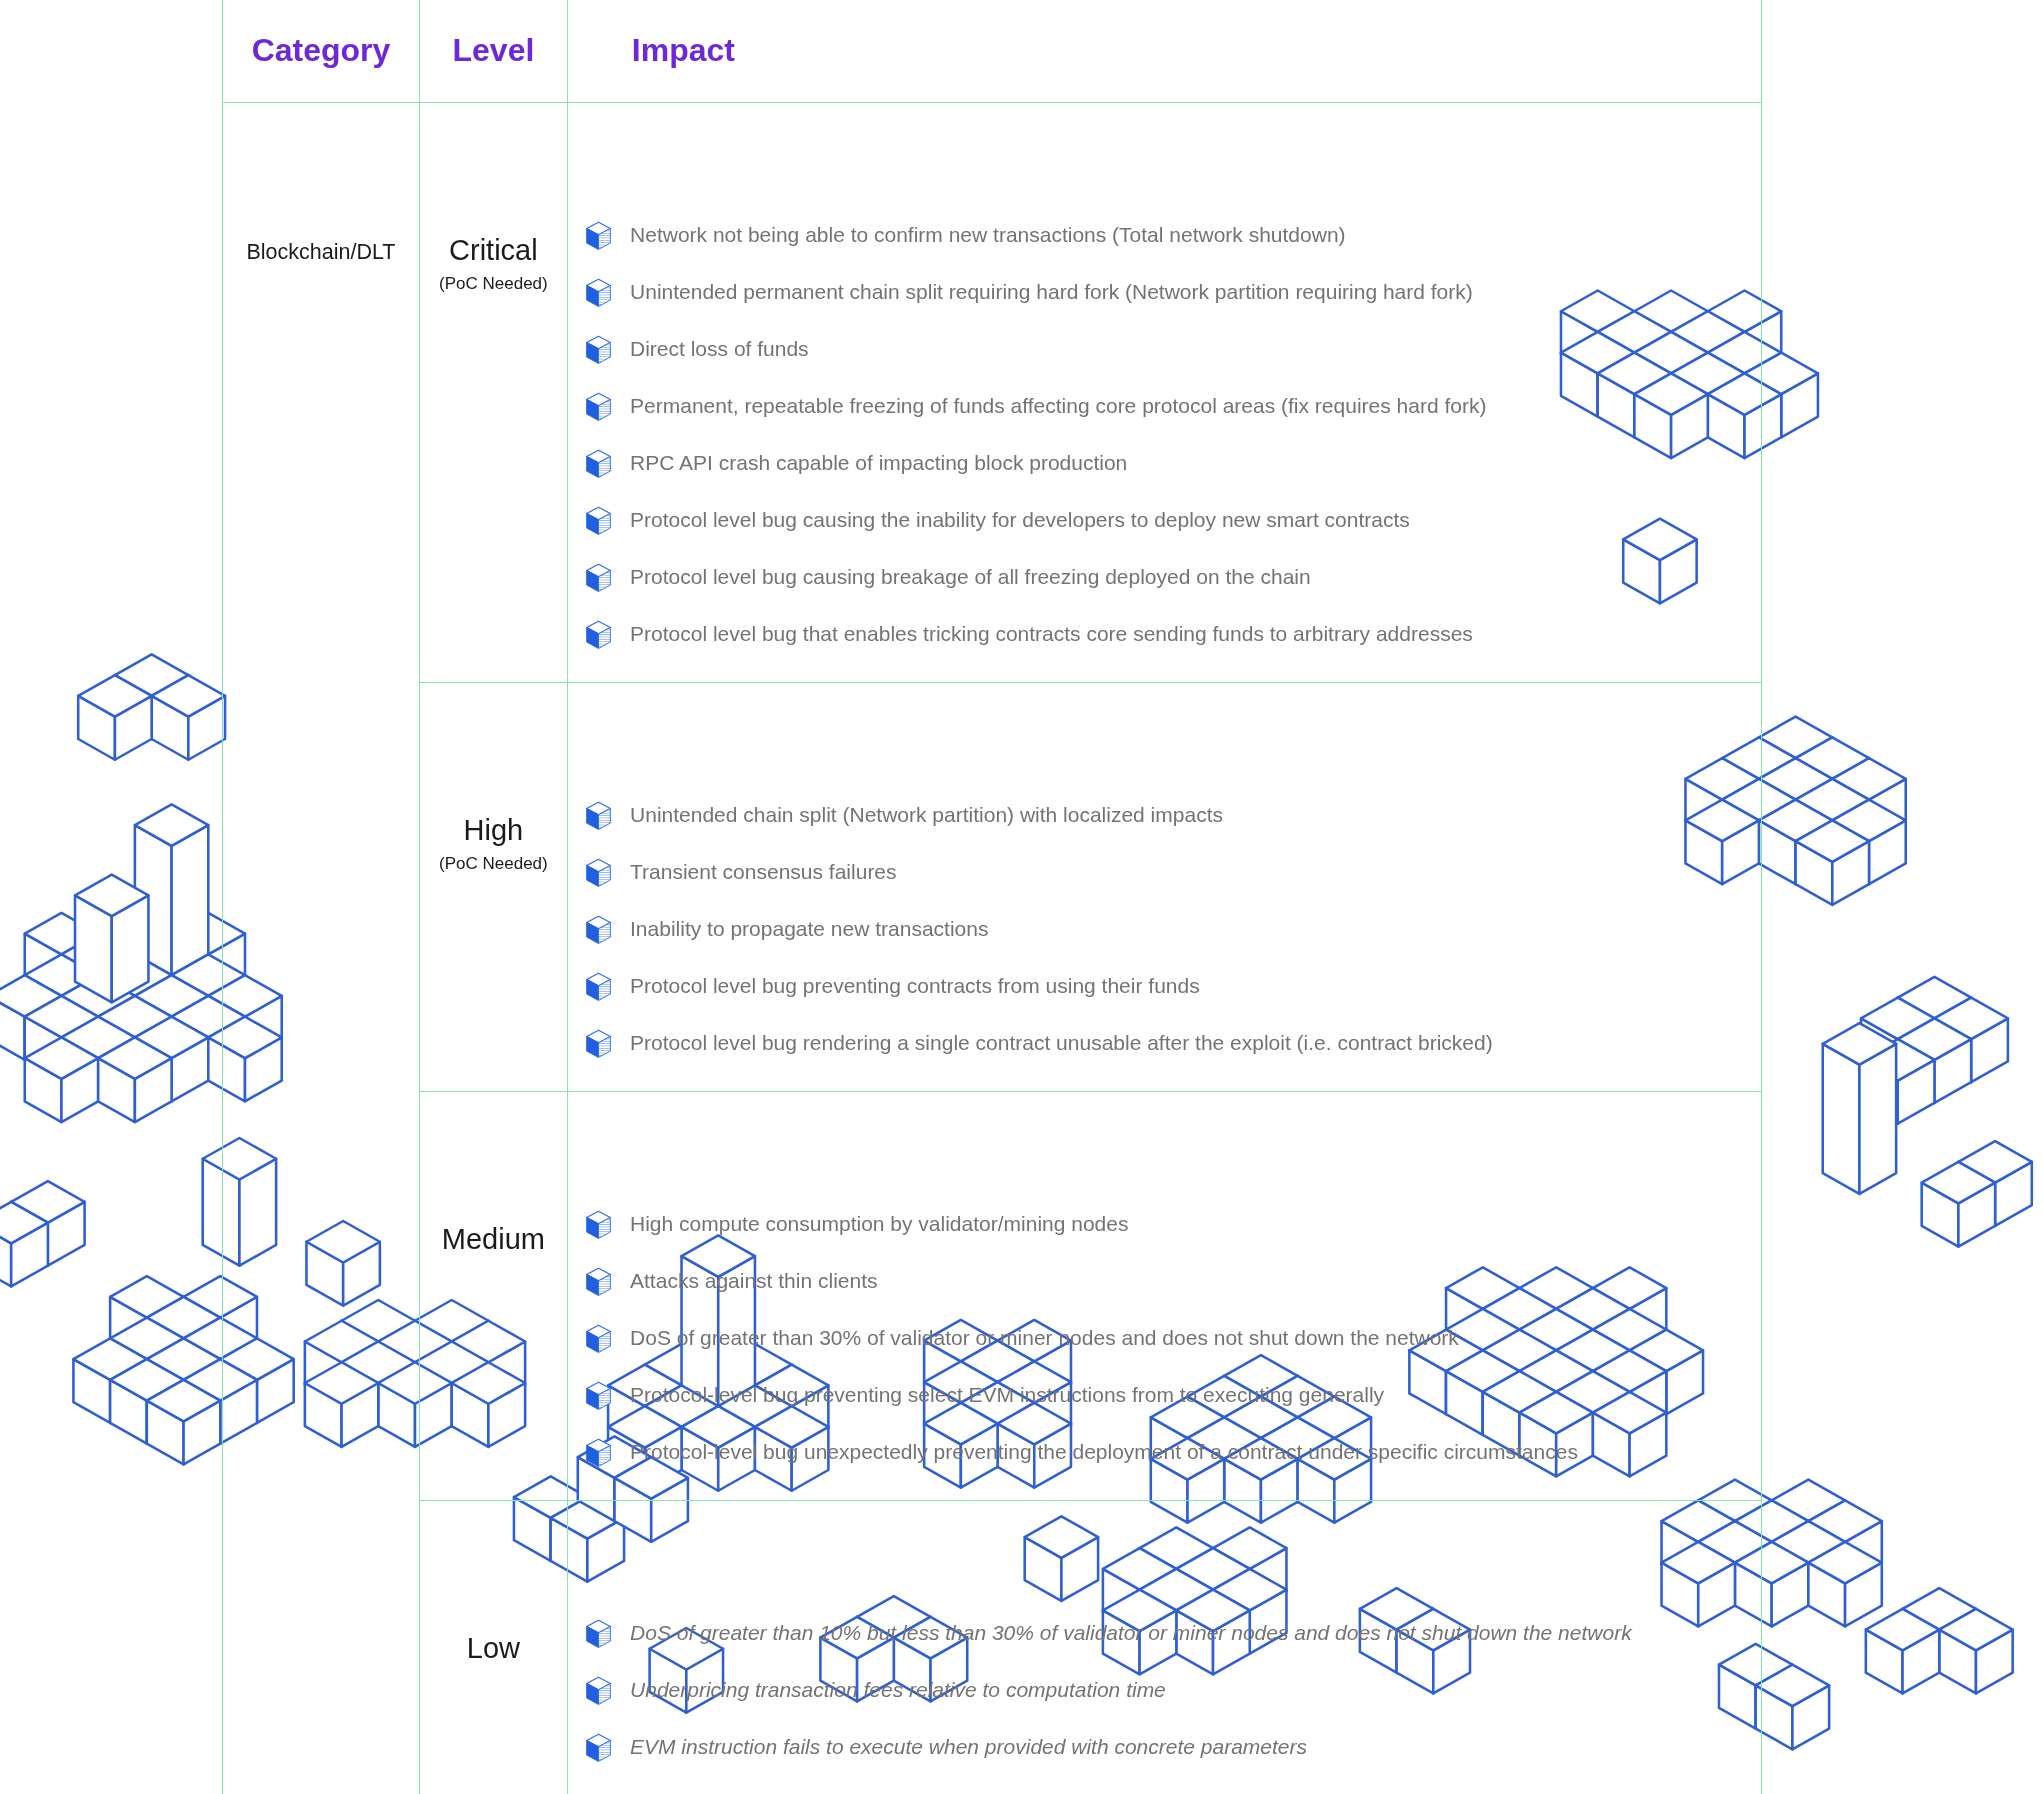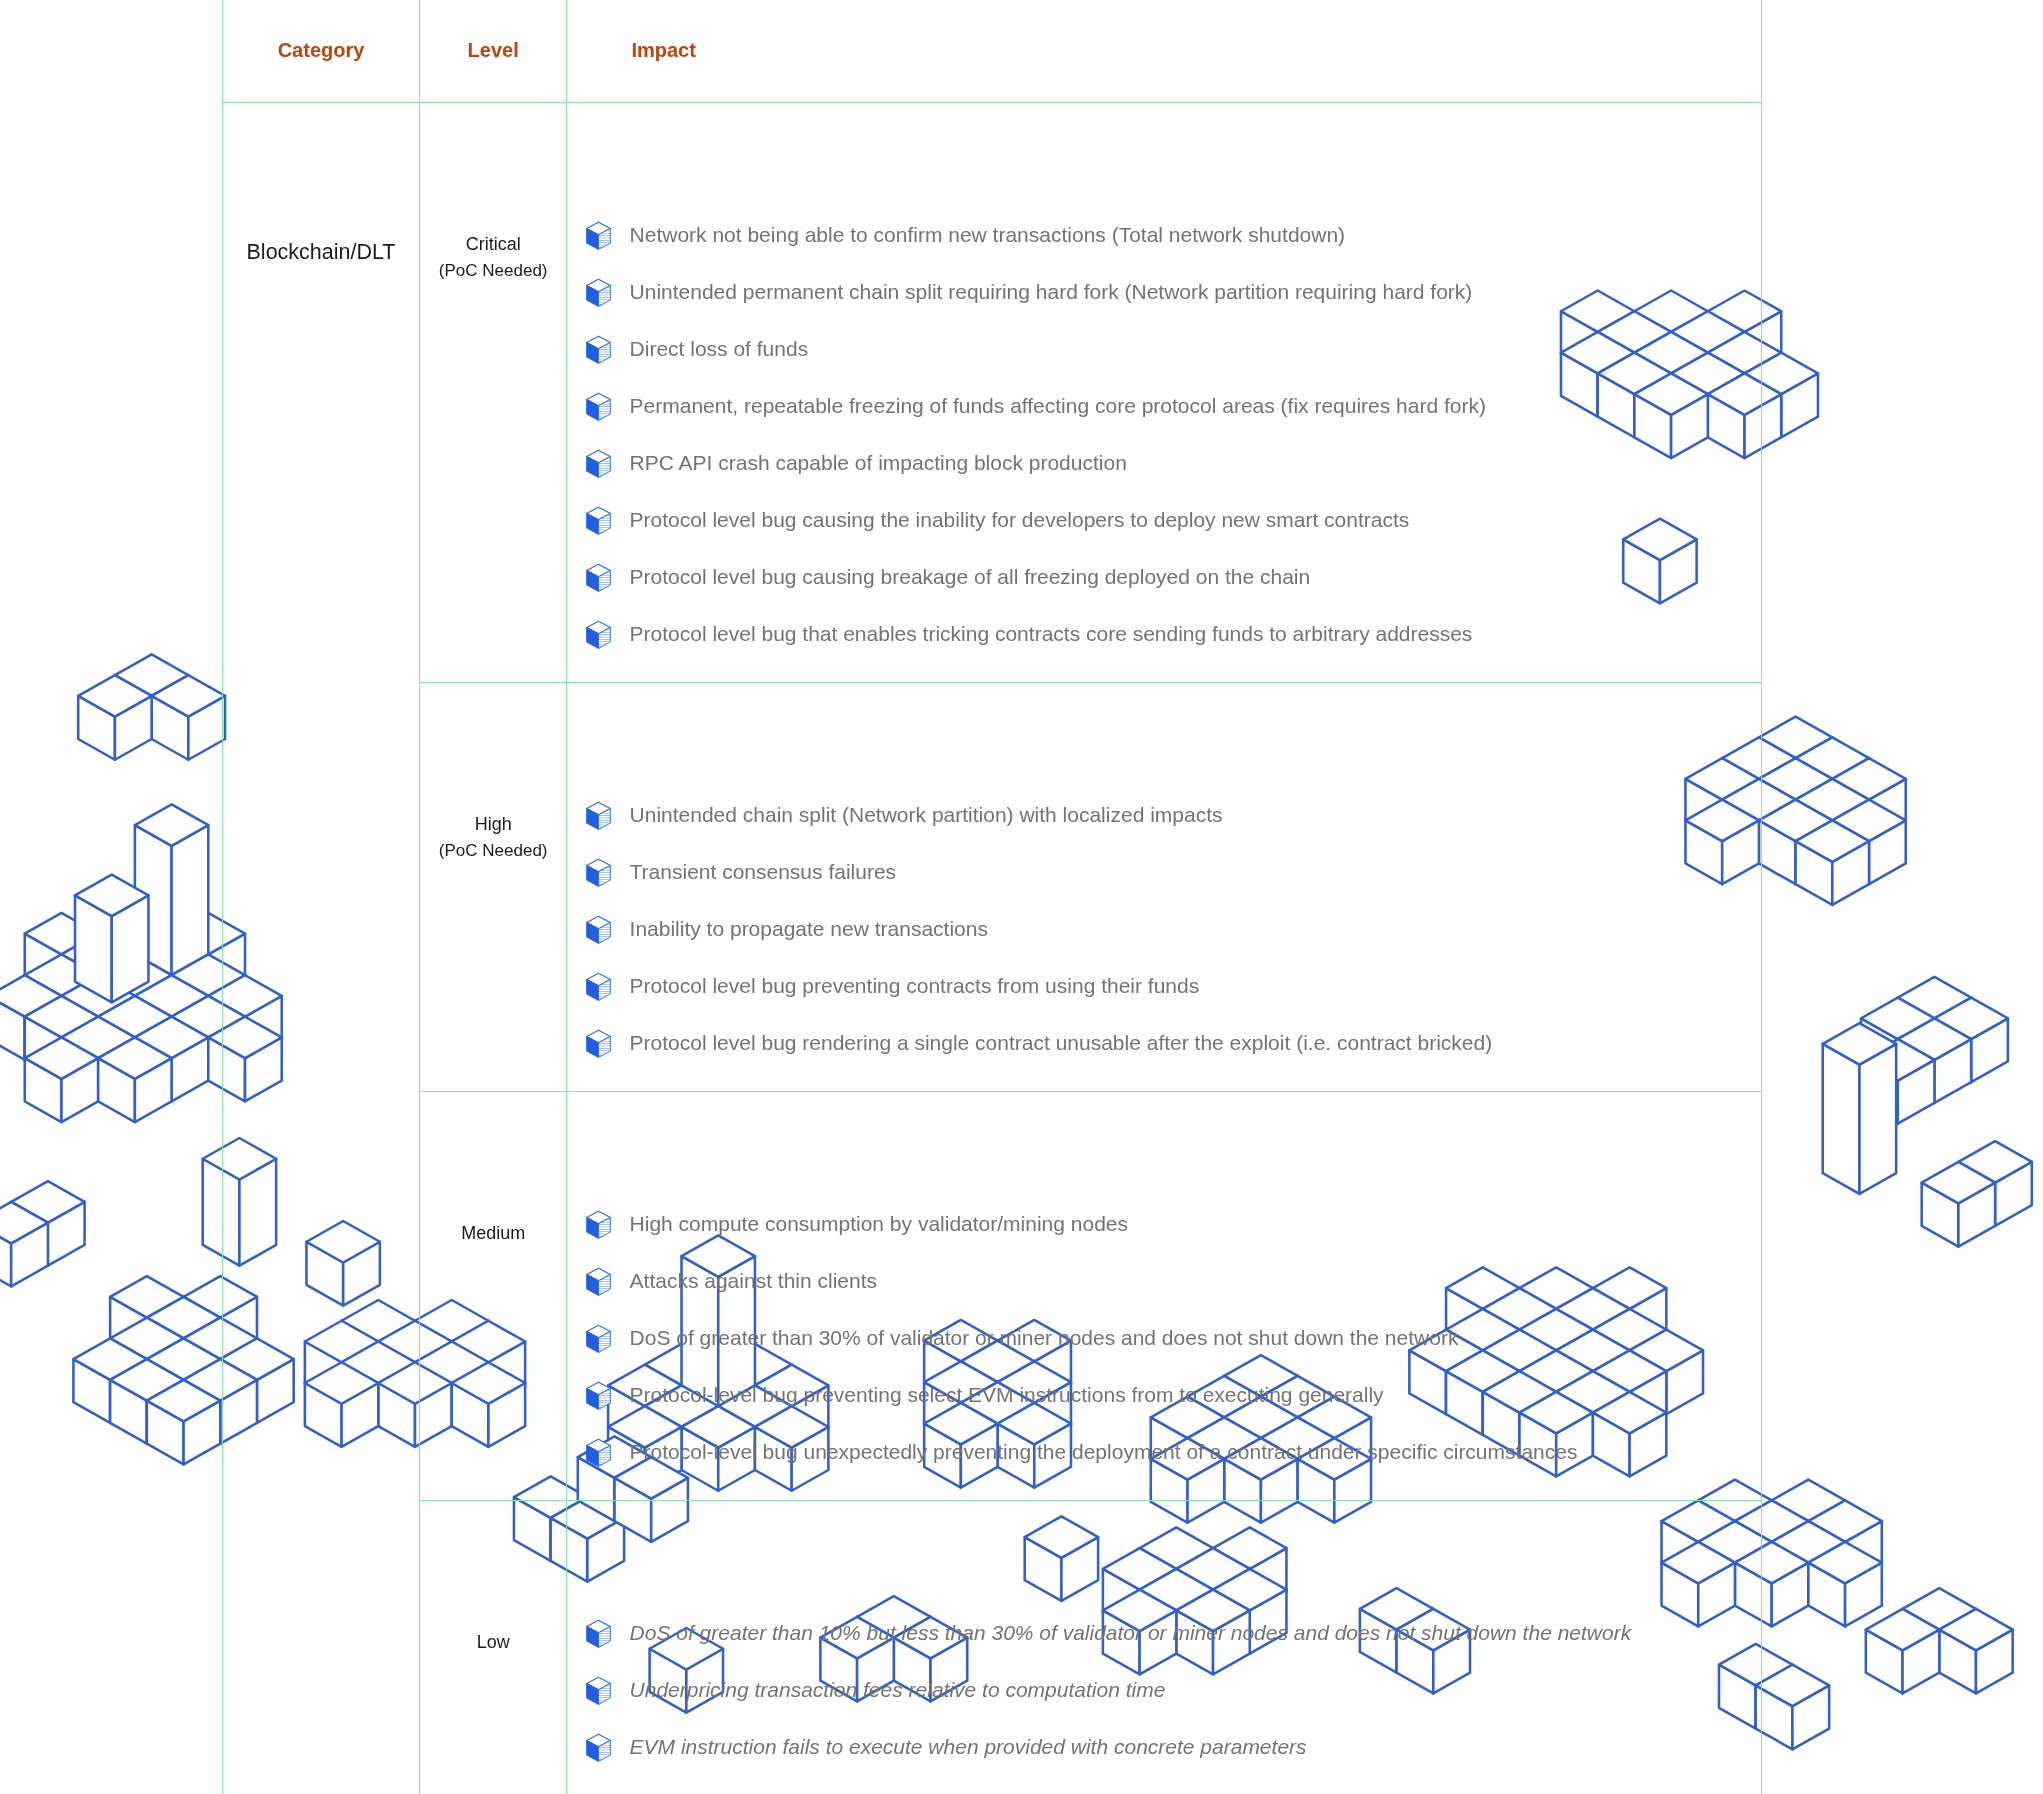--- a/index.html
+++ b/index.html
@@ -42,23 +42,23 @@
 
   #severity-table td, #severity-table th {
     border: 1.6px solid var(--tbl-border, #86e8a8);
     vertical-align: top;
     background: rgba(255,255,255,0.0);
   }
 
   #severity-table thead th {
     height: 102px;
     vertical-align: middle;
-    font-size: 20px;
+    font-size: 32px;
     font-weight: bold;
-    color: #c2410c;
+    color: #6d28d9;
     text-align: center;
     border-top: none;
     padding: 0 8px;
   }
   #severity-table thead th.impact-head {
     text-align: left;
     padding-left: 64px;
   }
 
   .col-category { width: 198px; }
@@ -74,21 +74,21 @@
   }
 
   td.level-cell {
     text-align: center;
     padding-top: 131px;
     padding-bottom: 24px;
     line-height: 1.15;
   }
   .level-name {
     display: block;
-    font-size: 18px;
+    font-size: 29px;
     color: #1b1b1b;
   }
   .level-sub {
     display: block;
     font-size: 17px;
     color: #1b1b1b;
     margin-top: 7px;
   }
 
   td.impact-cell {

